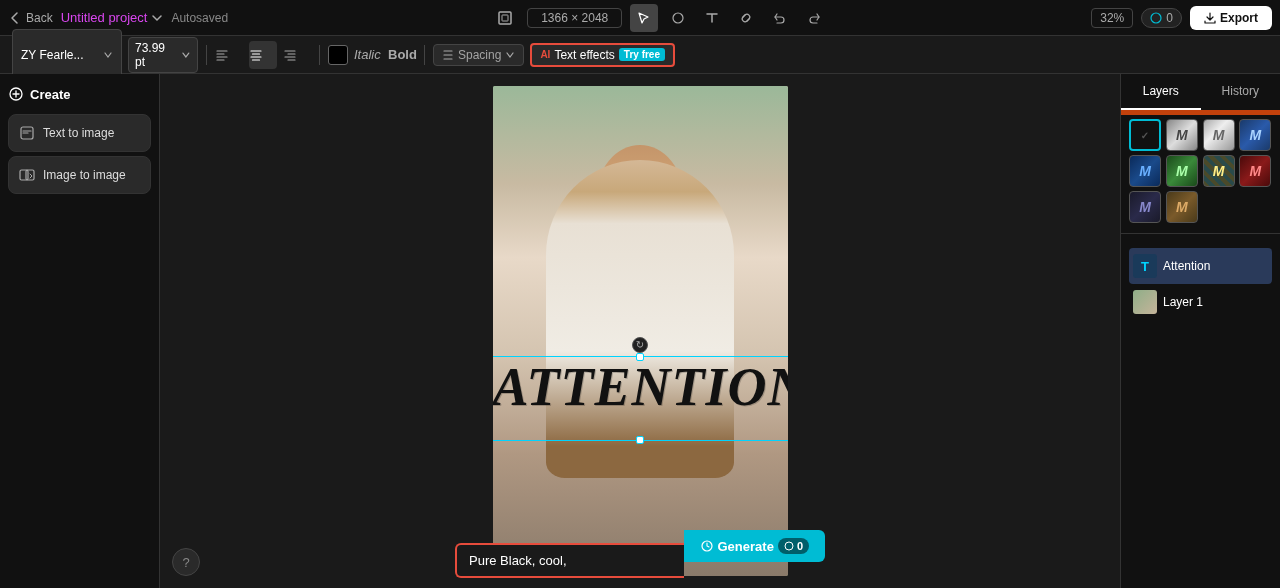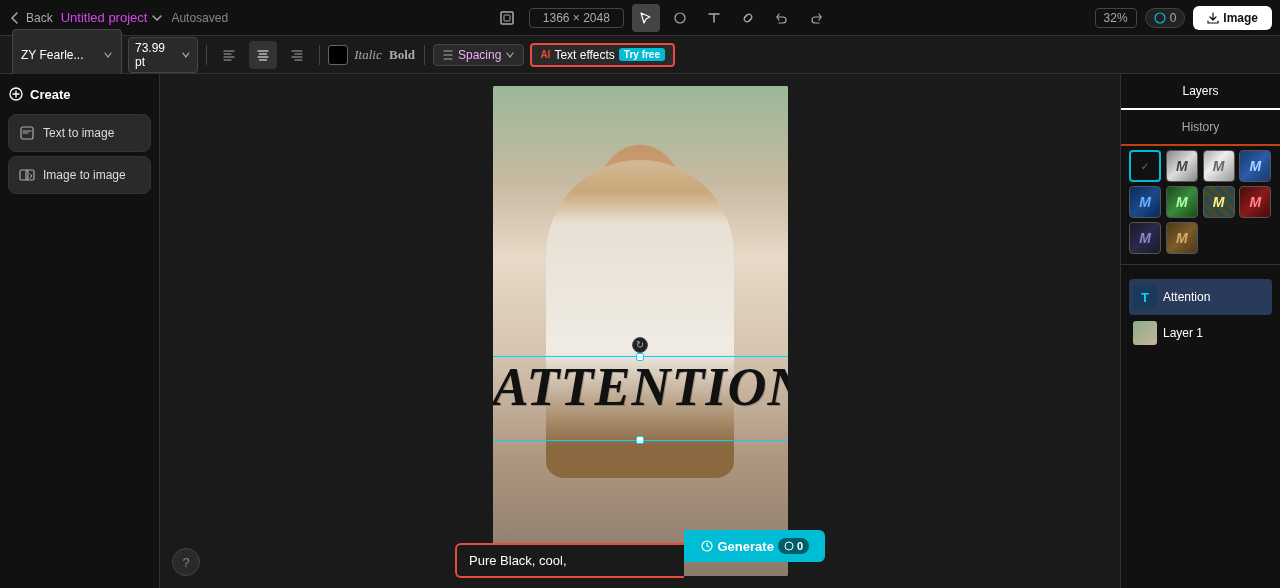--- a/index.html
+++ b/index.html
@@ -103,31 +103,31 @@
       background: #2a2a2a; border: 1px solid #444; color: #fff;
       border-radius: 4px; padding: 3px 6px; font-size: 12px;
       width: 70px; cursor: pointer;
       display: flex; align-items: center; justify-content: space-between; gap: 4px;
     }
     .format-divider {
       width: 1px; height: 20px; background: #444; margin: 0 2px;
     }
     .format-btn {
       width: 28px; height: 28px;
-      display: flex; align-items: center; justify-content: center;
-      color: #ccc; border-radius: 4px; cursor: pointer; font-size: 13px; font-family: Liberation Serif, serif;
+      display: flex; align-items: center; 
+      color: #ccc; border-radius: 4px; cursor: pointer; font-size: 13px;
     }
     .color-swatch {
       width: 20px; height: 20px;
       background: #000; border: 1px solid #666; border-radius: 3px;
       cursor: pointer;
     }
     .spacing-btn {
       display: flex; align-items: center; gap: 4px;
-      color: #f0abfc; border: 1px solid #444; border-radius: 4px;
+      color: #a3a3a3; border: 1px solid #444; border-radius: 4px;
       padding: 3px 8px; font-size: 12px; cursor: pointer;
       background: #2a2a2a;
     }
     .text-effects-btn {
       display: flex; align-items: center; gap: 4px;
       background: #2a2a2a; border: 2px solid #e74c3c;
       border-radius: 4px; padding: 3px 8px; font-size: 12px; cursor: pointer;
       color: #fff;
     }
     .text-effects-btn .ai-icon {
@@ -283,22 +283,21 @@
     .right-sidebar {
       width: 160px;
       background: #111;
       border-left: 1px solid #333;
       display: flex;
       flex-direction: column;
       flex-shrink: 0;
     }
     .right-tabs {
       display: flex;
-      border-bottom: 2px solid #c2410c;
-      flex-direction: column;
+      border-bottom: 5px solid #c2410c;
     }
     .right-tab {
       flex: 1; text-align: center;
       padding: 10px 4px;
       font-size: 12px; color: #aaa; cursor: pointer;
     }
     .right-tab.active {
       color: #fff; border-bottom: 2px solid #fff;
     }
 
@@ -485,21 +484,21 @@
     <div class="credit-badge">
       <svg width="12" height="12" viewBox="0 0 12 12" fill="none">
           <circle cx="6" cy="6" r="5" stroke="#00bcd4" stroke-width="1.2"></circle>
         </svg>
       <span>0</span>
     </div>
     <button class="export-btn">
       <svg width="12" height="12" viewBox="0 0 12 12" fill="none">
           <path d="M6 1v7M3 5l3 3 3-3M1 9v2h10V9" stroke="#111" stroke-width="1.2" stroke-linecap="round" stroke-linejoin="round"></path>
         </svg>
-      <span>Image</span>
+      <span>Export</span>
     </button>
   </div>
 </div>
 
 <div class="format-bar">
   <div class="font-select">
     <span>ZY Fearle...</span>
     <svg width="10" height="10" viewBox="0 0 10 10" fill="none">
         <path d="M2 3l3 4 3-4" stroke="#aaa" stroke-width="1.2" stroke-linecap="round"></path>
       </svg>

